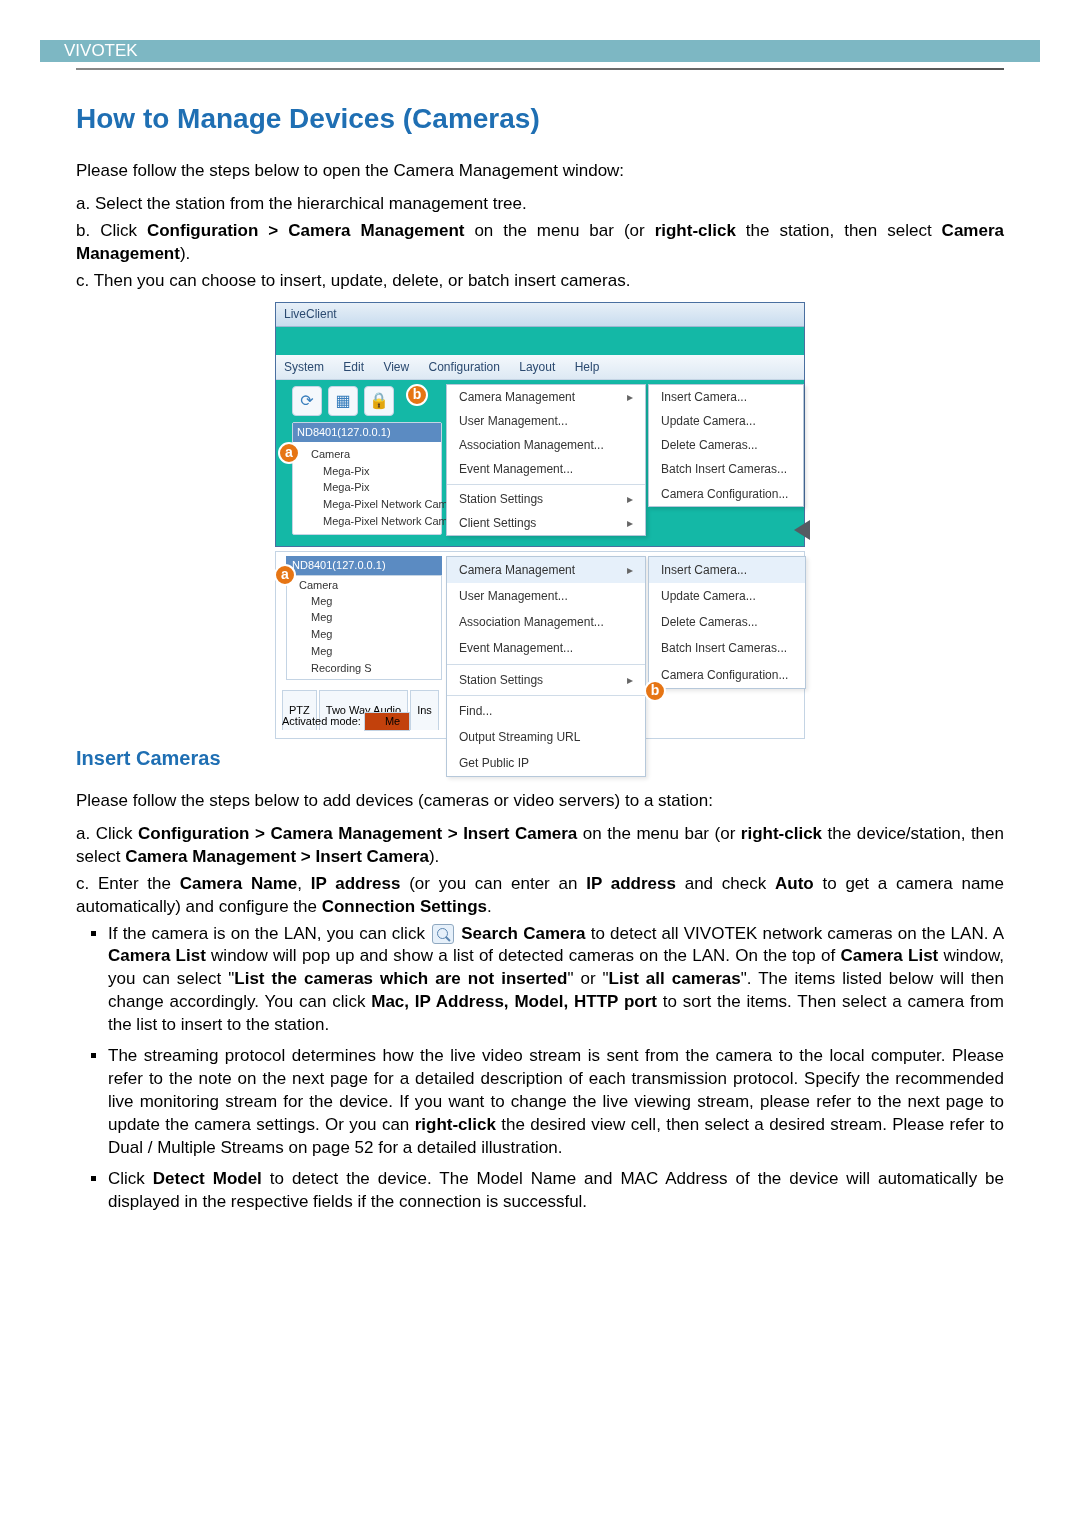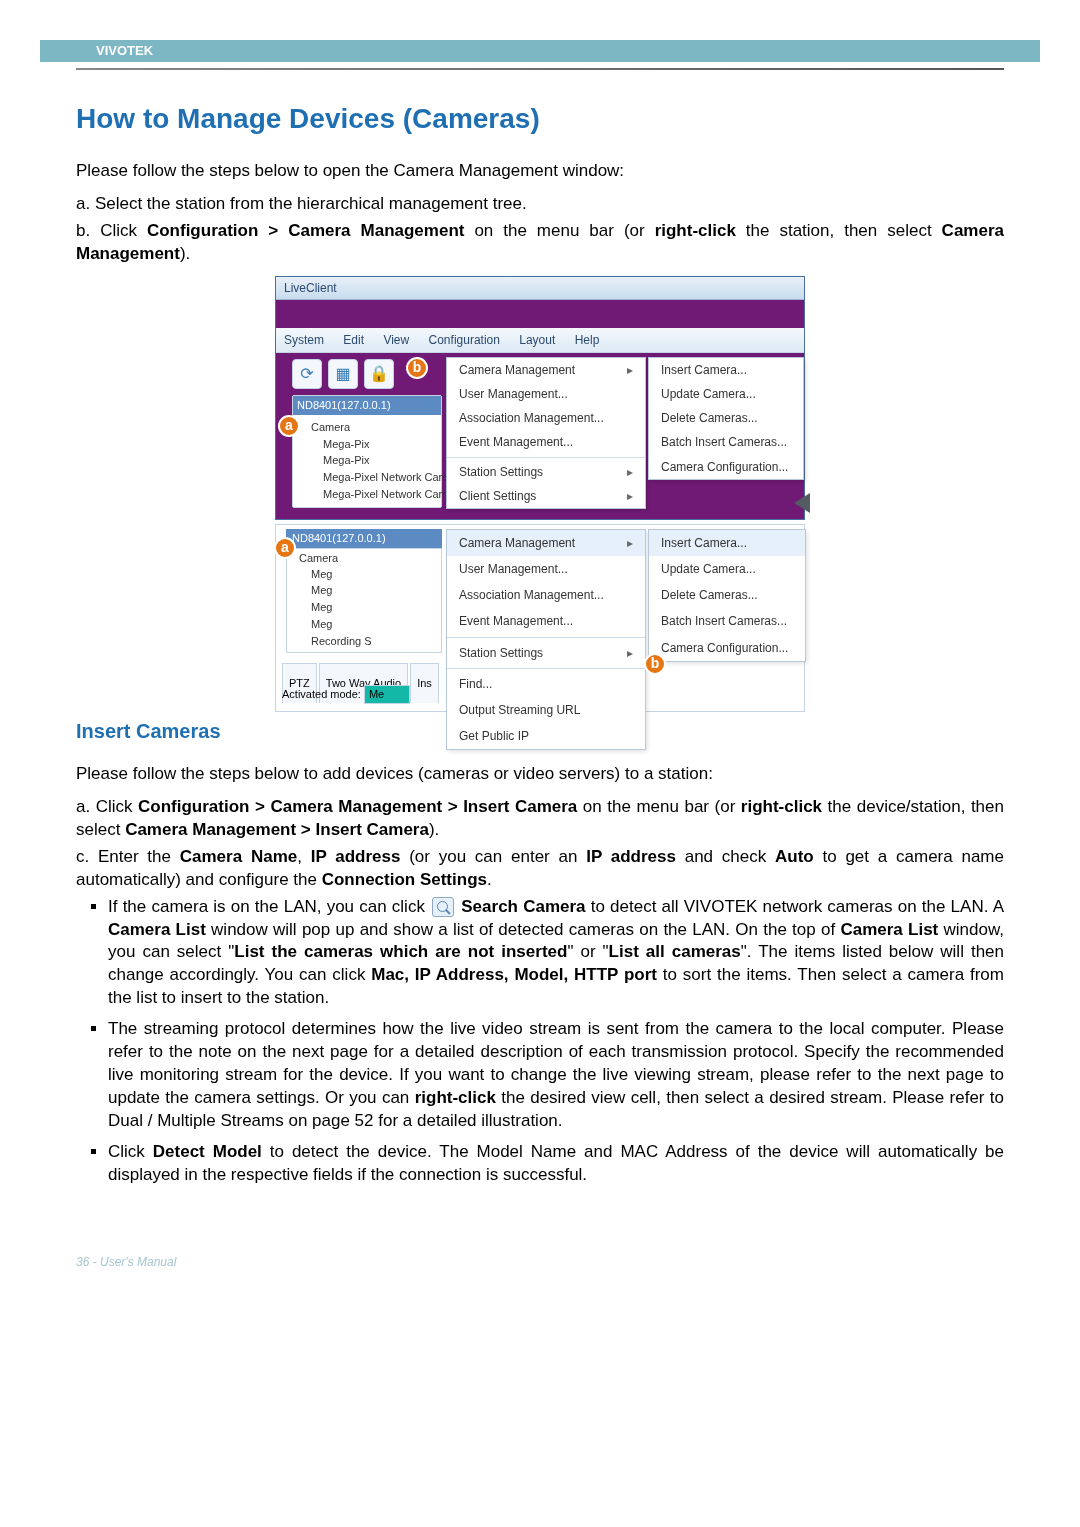--- a/index.html
+++ b/index.html
@@ -16,24 +16,24 @@
   }
   .band {
     background:#7db7c3;
     height:22px;
     margin-bottom:6px;
     width:1000px;
     margin-left:40px;
   }
   .band span {
     color:#fff;
-    font-size:13px;
-    font-weight:bold;
+    font-size:17px;
+    font-weight:normal;
     line-height:22px;
-    padding-left:56px;
+    padding-left:24px;
   }
   .rule {
     height:2px;
     background:linear-gradient(to right,#888,#555);
     margin:0 76px 30px 76px;
   }
   .content {
     padding:0 76px 40px 76px;
     font-size:17px;
     line-height:1.35;
@@ -65,21 +65,21 @@
     font-size:12px;
     font-style:italic;
     padding:18px 0 60px 76px;
   }
 
   
   .shot {
     width:530px;
     margin:10px auto 4px auto;
     border:1px solid #4a6fa0;
-    background:#701a75;
+    background:#14b8a6;
     font-size:12px;
     color:#000;
     font-family:Tahoma, Arial, sans-serif;
   }
   .titlebar {
     background:linear-gradient(#e8f0f8,#c8dcee);
     padding:3px 8px;
     font-size:12px;
     color:#2b4a70;
     border-bottom:1px solid #9fb6d0;
@@ -150,21 +150,21 @@
   }
   .left-col {
     position:absolute;left:10px;top:4px;width:156px;
   }
   .left-col .hdr{background:#5b8bc2;color:#fff;padding:2px 6px;font-size:11px;display:block;}
   .left-col .fold{background:#fff;font-size:11px;color:#333;padding:2px 4px;border:1px solid #c4d4e4;}
   .left-col .folditem{padding:1px 0 1px 20px;white-space:nowrap;}
   .tabs{position:absolute;left:6px;top:138px;font-size:11px;display:flex;gap:2px;}
   .tabs span{border:1px solid #c4d4e4;border-bottom:none;padding:12px 6px;background:#f4f8fc;}
   .mode{position:absolute;left:6px;top:160px;font-size:11px;}
-  .mode .field{border:1px solid #c4d4e4;padding:1px 4px;display:inline-block;width:46px;background:#14b8a6;}
+  .mode .field{border:1px solid #c4d4e4;padding:1px 20px;display:inline-block;width:46px;background:#c2410c;}
   .ctx {
     position:absolute; left:170px; top:4px; width:200px;
     background:#fff;border:1px solid #b6c8da;font-size:12px;
     box-shadow:2px 2px 4px rgba(0,0,0,.1);
   }
   .ctx div{padding:5px 12px;color:#333;white-space:nowrap;}
   .ctx .sep{border-top:1px solid #d0dce8;margin:2px 0;padding:0;height:0;}
   .ctx .hl{background:#e6f0fa;}
   .submenu2 {
     position:absolute; left:372px; top:4px; width:158px;
@@ -198,20 +198,21 @@
 
   <div class="content">
     <h1>How to Manage Devices (Cameras)</h1>
 
     <p class="para lead">Please follow the steps below to open the Camera Management window:</p>
 
     <p class="step">a. Select the station from the hierarchical management tree.</p>
     <p class="step">
       <span>b. Click </span><span class="bold">Configuration &gt; Camera Management</span><span> on the menu bar (or </span><span class="bold">right-click</span><span> the station, then select </span><span class="bold">Camera Management</span><span>).</span>
     </p>
+    <p class="step" style="margin-bottom:0;">c. Then you can choose to insert, update, delete, or batch insert cameras.</p>
 
     <div class="shot">
       <div class="titlebar">
         <span>LiveClient</span>
       </div>
       <div class="menubar">
         <span>System</span>
         <span>Edit</span>
         <span>View</span>
         <span>Configuration</span>
@@ -318,14 +319,13 @@
       <li>
         <span>The streaming protocol determines how the live video stream is sent from the camera to the local computer. Please refer to the note on the next page for a detailed description of each transmission protocol. Specify the recommended live monitoring stream for the device. If you want to change the live viewing stream, please refer to the next page to update the camera settings. Or you can </span><span class="bold">right-click</span><span> the desired view cell, then select a desired stream. Please refer to Dual / Multiple Streams on page 52 for a detailed illustration.</span>
       </li>
       <li>
         <span>Click </span><span class="bold">Detect Model</span><span> to detect the device. The Model Name and MAC Address of the device will automatically be displayed in the respective fields if the connection is successful.</span>
       </li>
     </ul>
 
   </div>
 
-  <div class="footer">36 - User's Manual</div>
 </div>
 
 </body></html>

